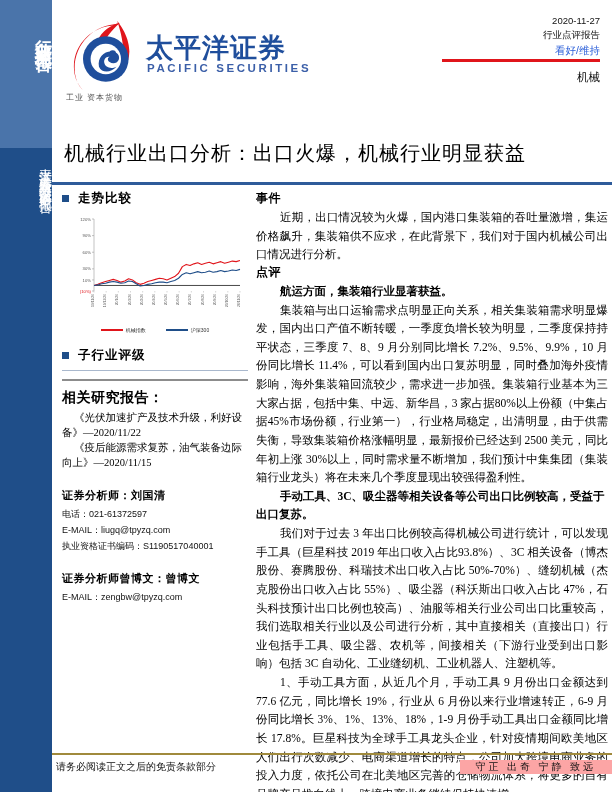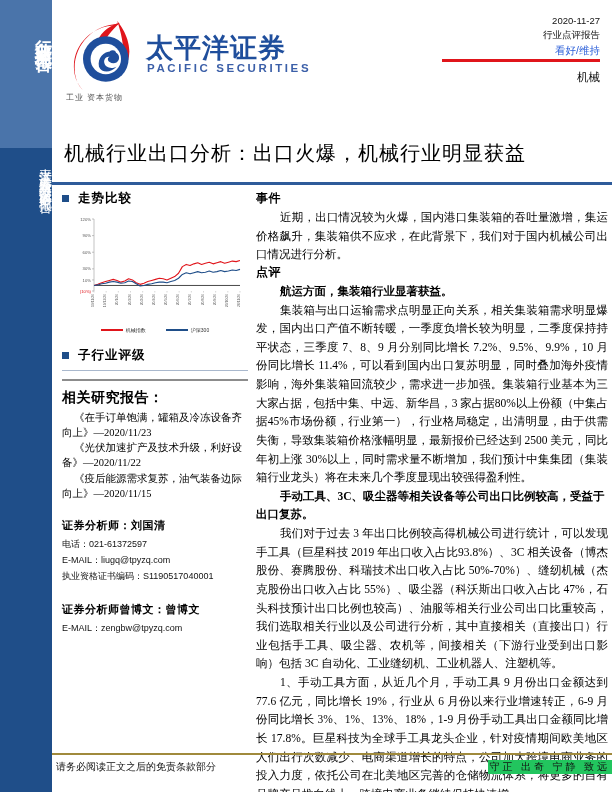--- a/index.html
+++ b/index.html
@@ -128,21 +128,21 @@
   
   #footer-rule{
     position:absolute; left:52px; bottom:37px; width:560px; height:2.2px;
     background:#a08a3c;
   }
   #footer{
     position:absolute; left:56px; bottom:18px; width:556px;
     display:flex; justify-content:space-between; align-items:center;
     font-size:10px; color:#111;
   }
-  #footer .right{ background:#22c55e; padding:0 2px; letter-spacing:3px;}
+  #footer .right{ background:#fca5a5; padding:0 16px; letter-spacing:3px;}
 </style>
 </head>
 <body>
 
 <div id="side-banner">
   <div class="banner-top"></div>
   <div class="banner-bottom"></div>
   <div class="banner-top-text">行业研究报告</div>
   <div class="banner-bottom-text">太平洋证券股份有限公司证券研究报告</div>
 </div>
@@ -242,21 +242,20 @@
   </div>
 
   <div class="sec-head" style="margin-top:14px">
     <span class="sq"></span>
     <span>子行业评级</span>
   </div>
   <div class="hr-light"></div>
   <div class="hr-grey"></div>
 
   <div class="rr-title">相关研究报告：</div>
-  <div class="rr-item">《在手订单饱满，罐箱及冷冻设备齐向上》—2020/11/23</div>
   <div class="rr-item">《光伏加速扩产及技术升级，利好设备》—2020/11/22</div>
   <div class="rr-item">《疫后能源需求复苏，油气装备边际向上》—2020/11/15</div>
 
   <div class="an-title">证券分析师：刘国清</div>
   <div class="an-line">电话：021-61372597</div>
   <div class="an-line">E-MAIL：liugq@tpyzq.com</div>
   <div class="an-line">执业资格证书编码：S1190517040001</div>
 
   <div class="an-title">证券分析师曾博文：曾博文</div>
   <div class="an-line">E-MAIL：zengbw@tpyzq.com</div>

